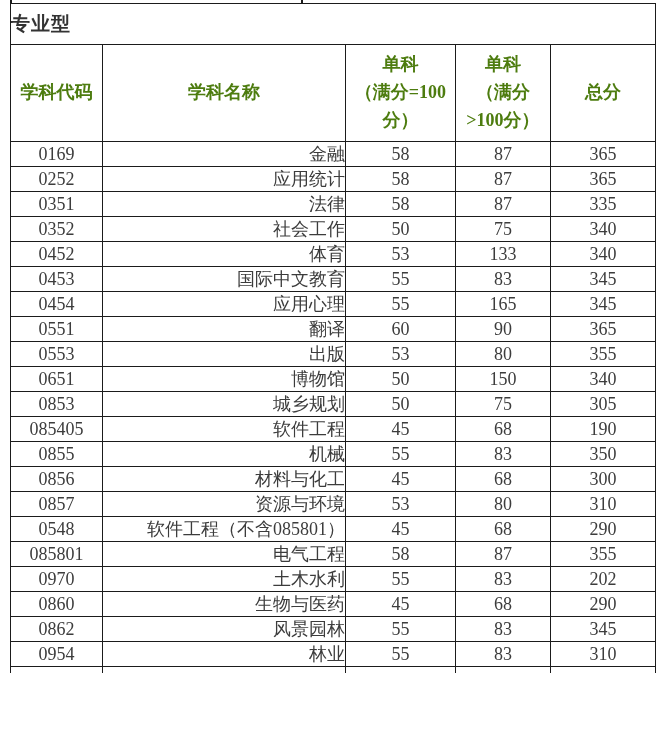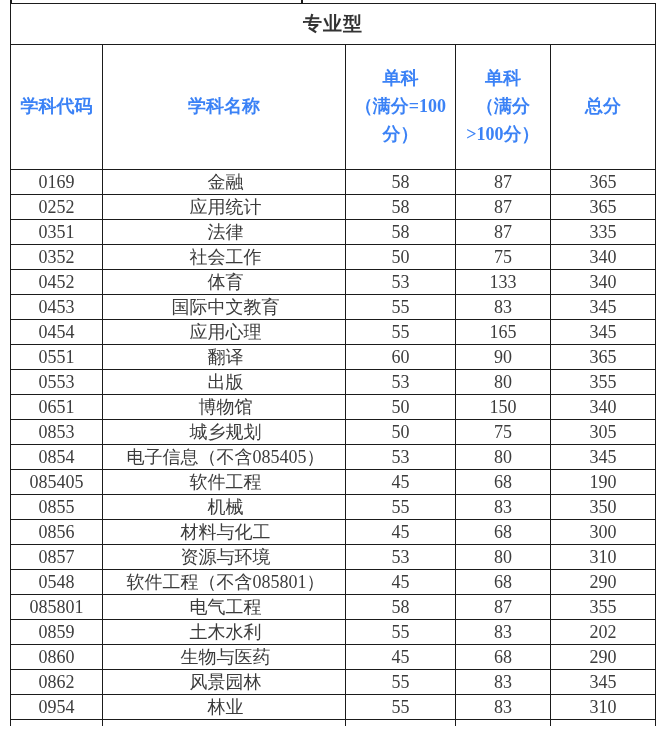--- a/index.html
+++ b/index.html
@@ -28,44 +28,44 @@
   .score-table th, .score-table td {
     border: 1px solid #1b1b1b;
     padding: 0;
     background: #fff;
   }
   th.group-cell {
     height: 41px;
     font-size: 19px;
     font-weight: bold;
     color: #333333;
-    text-align: center;
+    text-align: left;
     vertical-align: middle;
     letter-spacing: 1px;
   }
   tr.col-heads th {
-    height: 125px;
+    height: 97px;
     font-size: 18px;
     font-weight: bold;
-    color: #3b82f6;
+    color: #4d7c0f;
     text-align: center;
     vertical-align: middle;
     white-space: pre-line;
     line-height: 1.55;
   }
   tbody.data-rows td {
     height: 25px;
     font-size: 18px;
     text-align: center;
     vertical-align: middle;
     line-height: 1;
     color: #3c3c3c;
   }
   tbody.data-rows td.name-cell {
-    text-align: center;
+    text-align: right;
     padding-left: 3px;
   }
   
   tr.partial-row td {
     height: 6px;
     border-bottom: none;
   }
 </style>
 </head>
 <body>
@@ -184,27 +184,20 @@
   </tr>
 
   <tr>
     <td>0853</td>
     <td class="name-cell">城乡规划</td>
     <td>50</td>
     <td>75</td>
     <td>305</td>
   </tr>
 
-  <tr>
-    <td>0854</td>
-    <td class="name-cell">电子信息（不含085405）</td>
-    <td>53</td>
-    <td>80</td>
-    <td>345</td>
-  </tr>
 
   <tr>
     <td>085405</td>
     <td class="name-cell">软件工程</td>
     <td>45</td>
     <td>68</td>
     <td>190</td>
   </tr>
 
   <tr>
@@ -241,21 +234,21 @@
 
   <tr>
     <td>085801</td>
     <td class="name-cell">电气工程</td>
     <td>58</td>
     <td>87</td>
     <td>355</td>
   </tr>
 
   <tr>
-    <td>0859</td>
+    <td>0970</td>
     <td class="name-cell">土木水利</td>
     <td>55</td>
     <td>83</td>
     <td>202</td>
   </tr>
 
   <tr>
     <td>0860</td>
     <td class="name-cell">生物与医药</td>
     <td>45</td>

